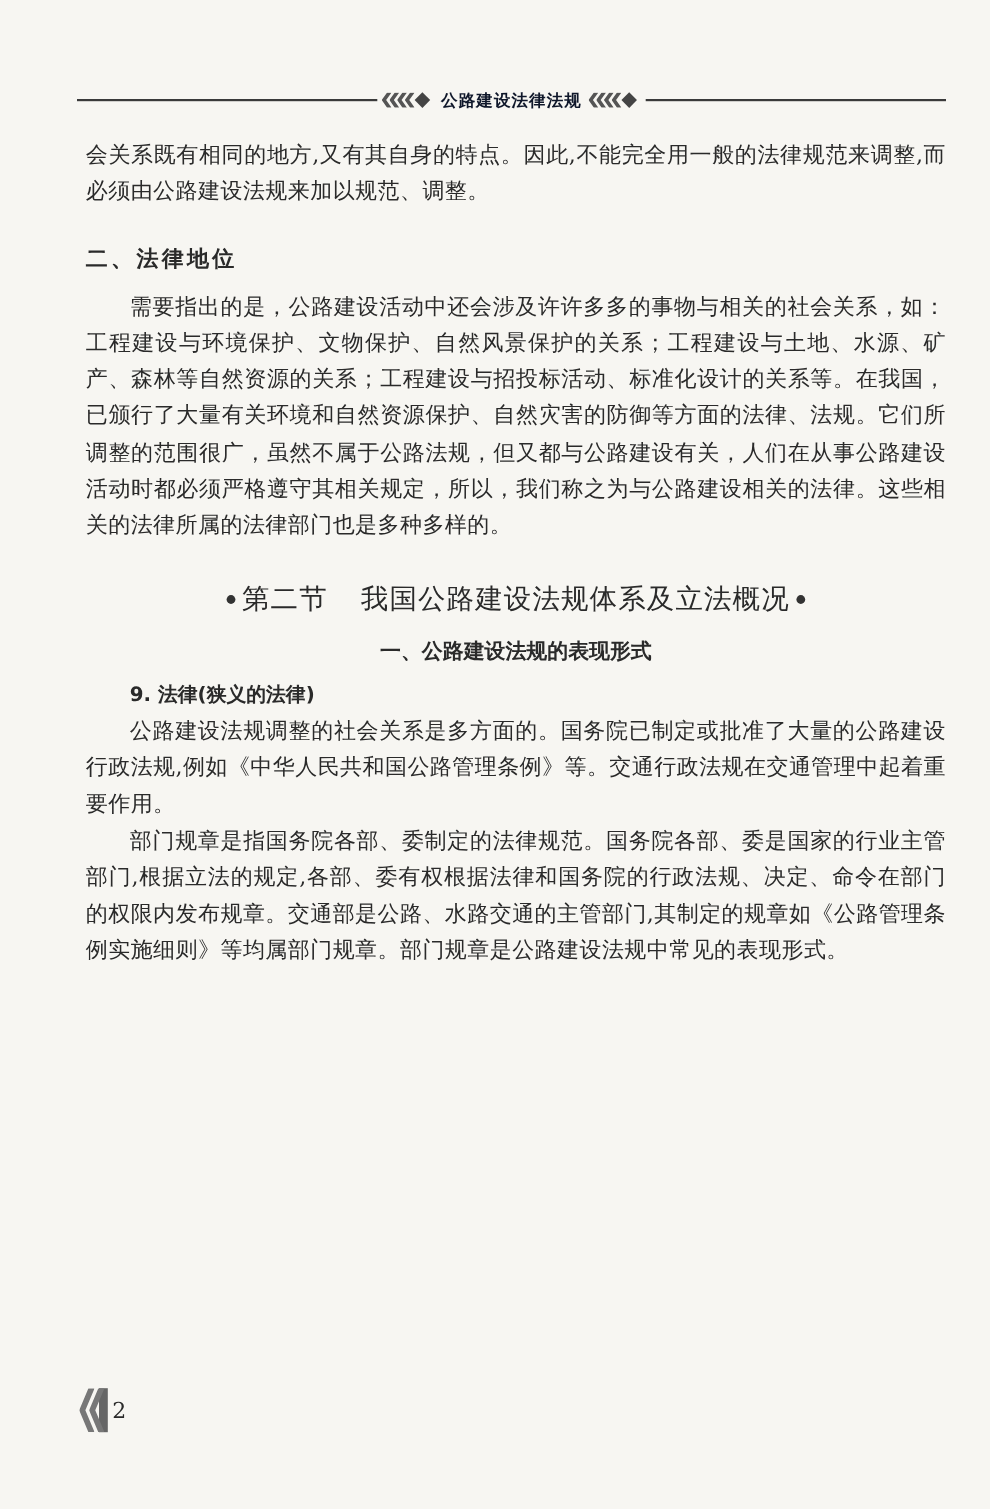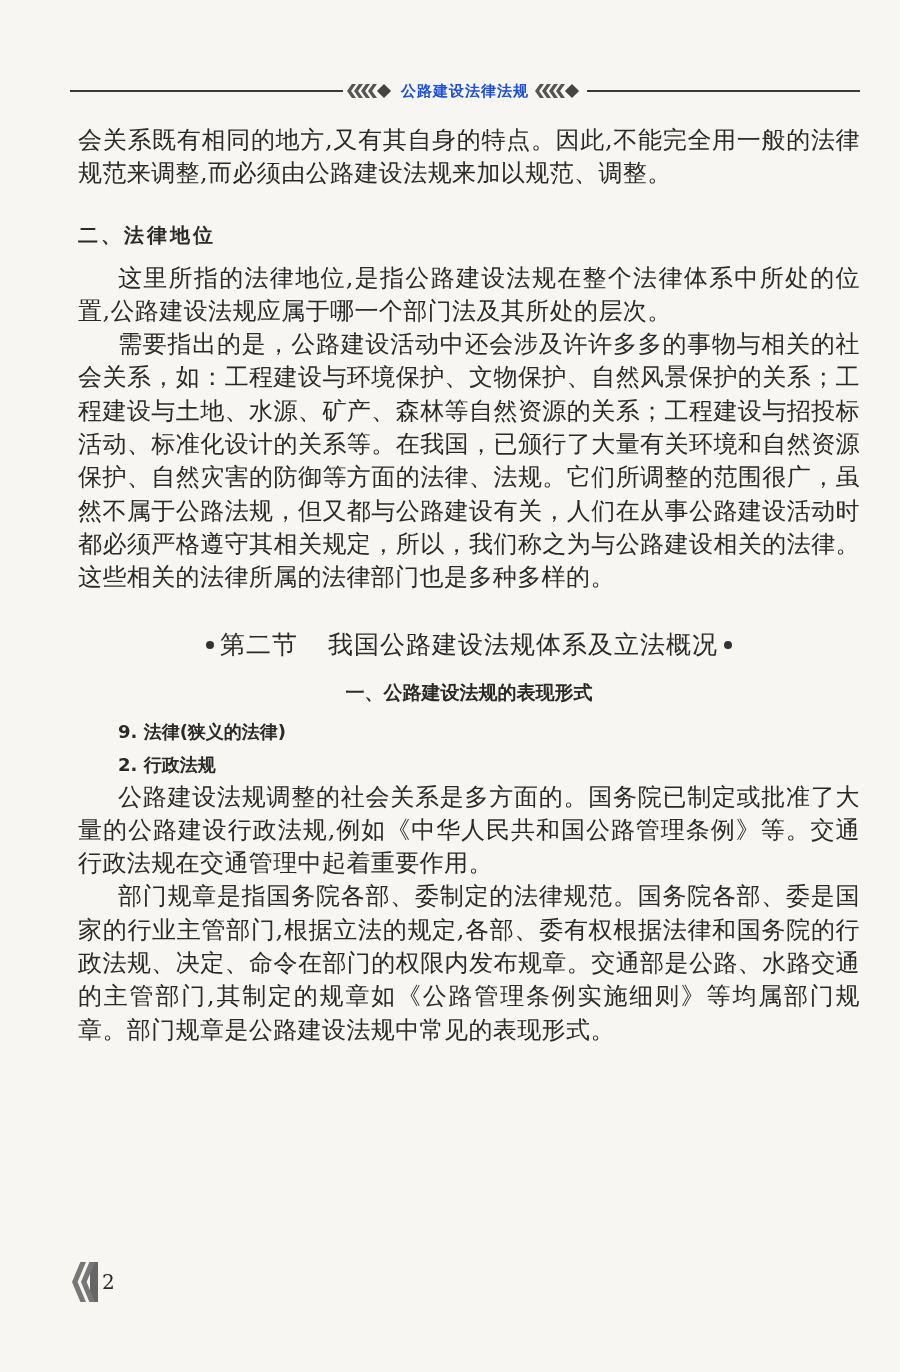--- a/index.html
+++ b/index.html
@@ -19,25 +19,25 @@
   .header .center { display: flex; align-items: center; padding: 0 4px; }
   .chev-group { display: flex; align-items: center; }
   .chev {
     width: 9px; height: 14px; background: #555;
     clip-path: polygon(100% 0, 45% 50%, 100% 100%, 55% 100%, 0 50%, 55% 0);
     margin-right: -2px;
   }
   .diamond { width: 10px; height: 10px; background: #444; transform: rotate(45deg); margin: 0 6px 0 4px; }
   .header-title {
     font-family: "DejaVu Sans", "Liberation Sans", sans-serif;
-    font-weight: bold; font-size: 15px; color: #1d4ed8; padding: 0 6px; letter-spacing: 1px;
+    font-weight: bold; font-size: 15px; color: #0f172a; padding: 0 6px; letter-spacing: 1px;
   }
   .content { position: absolute; left: 78px; top: 124px; width: 782px; }
   p {
-    margin: 0; font-size: 24px; line-height: 33.3px; text-align: justify;
+    margin: 0; font-size: 20px; line-height: 33.3px; text-align: justify;
     text-align-last: left; letter-spacing: 0.4px;
   }
   p.indent { text-indent: 40px; }
   .h2 { text-align: left; font-weight: bold; font-size: 20px; letter-spacing: 3px; line-height: 33px; margin: 28px 0 10px; }
   .section {
     font-size: 25px; line-height: 36px; margin: 32px 0 14px; letter-spacing: 1px;
     display: flex; justify-content: center; align-items: center;
   }
   .section .dot { width: 8px; height: 8px; border-radius: 50%; background: #333; display: inline-block; margin: 0 6px; }
   .section .num { margin-right: 30px; }
@@ -73,35 +73,33 @@
         <span class="chev"></span>
         <span class="diamond"></span>
     </div>
   </div>
   <div class="rule"></div>
 </div>
 
 <div class="content">
   <p>会关系既有相同的地方,又有其自身的特点。因此,不能完全用一般的法律规范来调整,而必须由公路建设法规来加以规范、调整。</p>
   <div class="h2">二、法律地位</div>
-  <p class="indent">这里所指的法律地位,是指公路建设法规在整个法律体系中所处的位置,公路建设法规应属于哪一个部门法及其所处的层次。</p>
   <p class="indent">需要指出的是，公路建设活动中还会涉及许许多多的事物与相关的社会关系，如：工程建设与环境保护、文物保护、自然风景保护的关系；工程建设与土地、水源、矿产、森林等自然资源的关系；工程建设与招投标活动、标准化设计的关系等。在我国，已颁行了大量有关环境和自然资源保护、自然灾害的防御等方面的法律、法规。它们所调整的范围很广，虽然不属于公路法规，但又都与公路建设有关，人们在从事公路建设活动时都必须严格遵守其相关规定，所以，我们称之为与公路建设相关的法律。这些相关的法律所属的法律部门也是多种多样的。</p>
 
   <div class="section">
     <span class="dot"></span>
     <span class="num">第二节</span>
     <span>我国公路建设法规体系及立法概况</span>
     <span class="dot"></span>
   </div>
 
   <div class="h3">一、公路建设法规的表现形式</div>
 
   <div class="h4">9. 法律(狭义的法律)</div>
 
-  <div class="h4">2. 行政法规</div>
   <p class="indent">公路建设法规调整的社会关系是多方面的。国务院已制定或批准了大量的公路建设行政法规,例如《中华人民共和国公路管理条例》等。交通行政法规在交通管理中起着重要作用。</p>
 
   <p class="indent">部门规章是指国务院各部、委制定的法律规范。国务院各部、委是国家的行业主管部门,根据立法的规定,各部、委有权根据法律和国务院的行政法规、决定、命令在部门的权限内发布规章。交通部是公路、水路交通的主管部门,其制定的规章如《公路管理条例实施细则》等均属部门规章。部门规章是公路建设法规中常见的表现形式。</p>
 </div>
 
 <div class="footer">
   <span class="foot-chev"></span>
   <span class="foot-chev"></span>
   <span class="foot-bar"></span>
   <span class="page-num">2</span>

